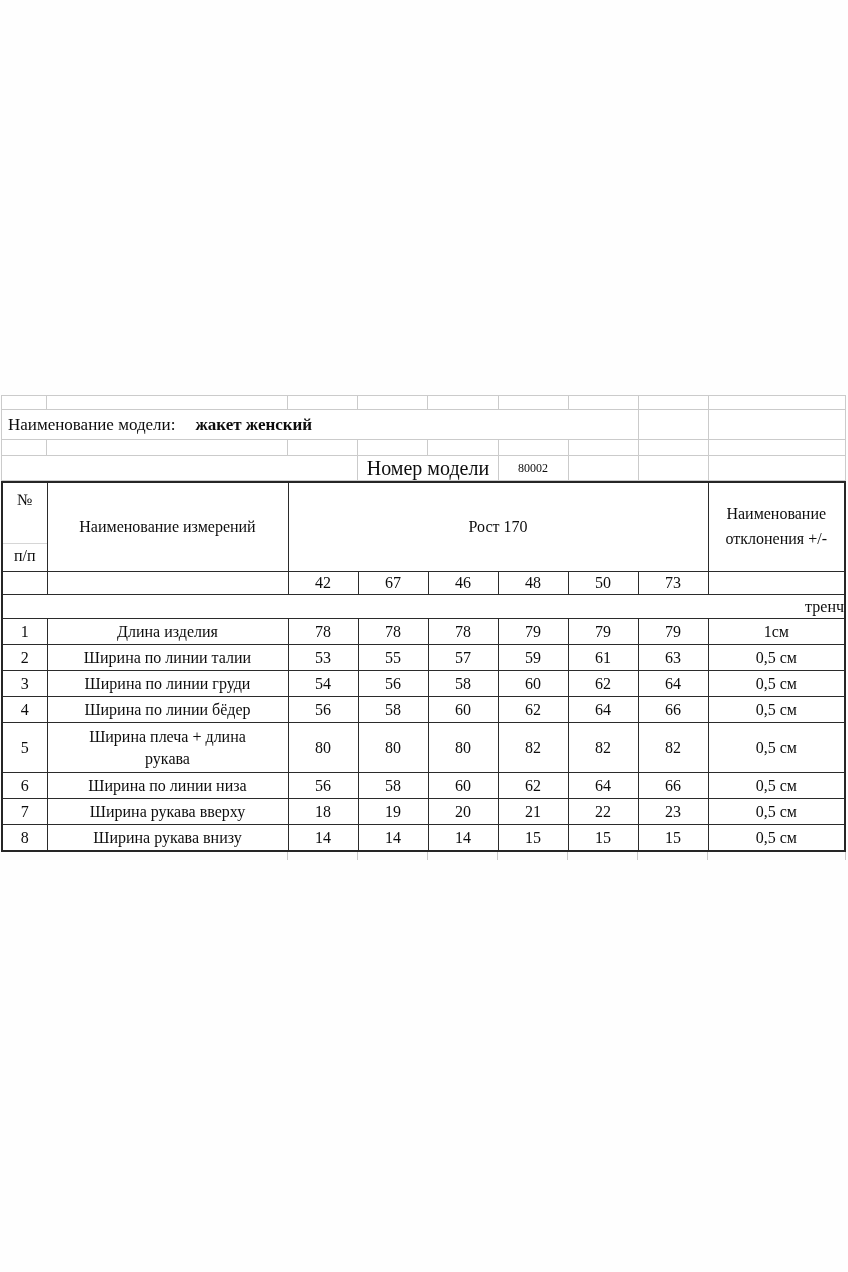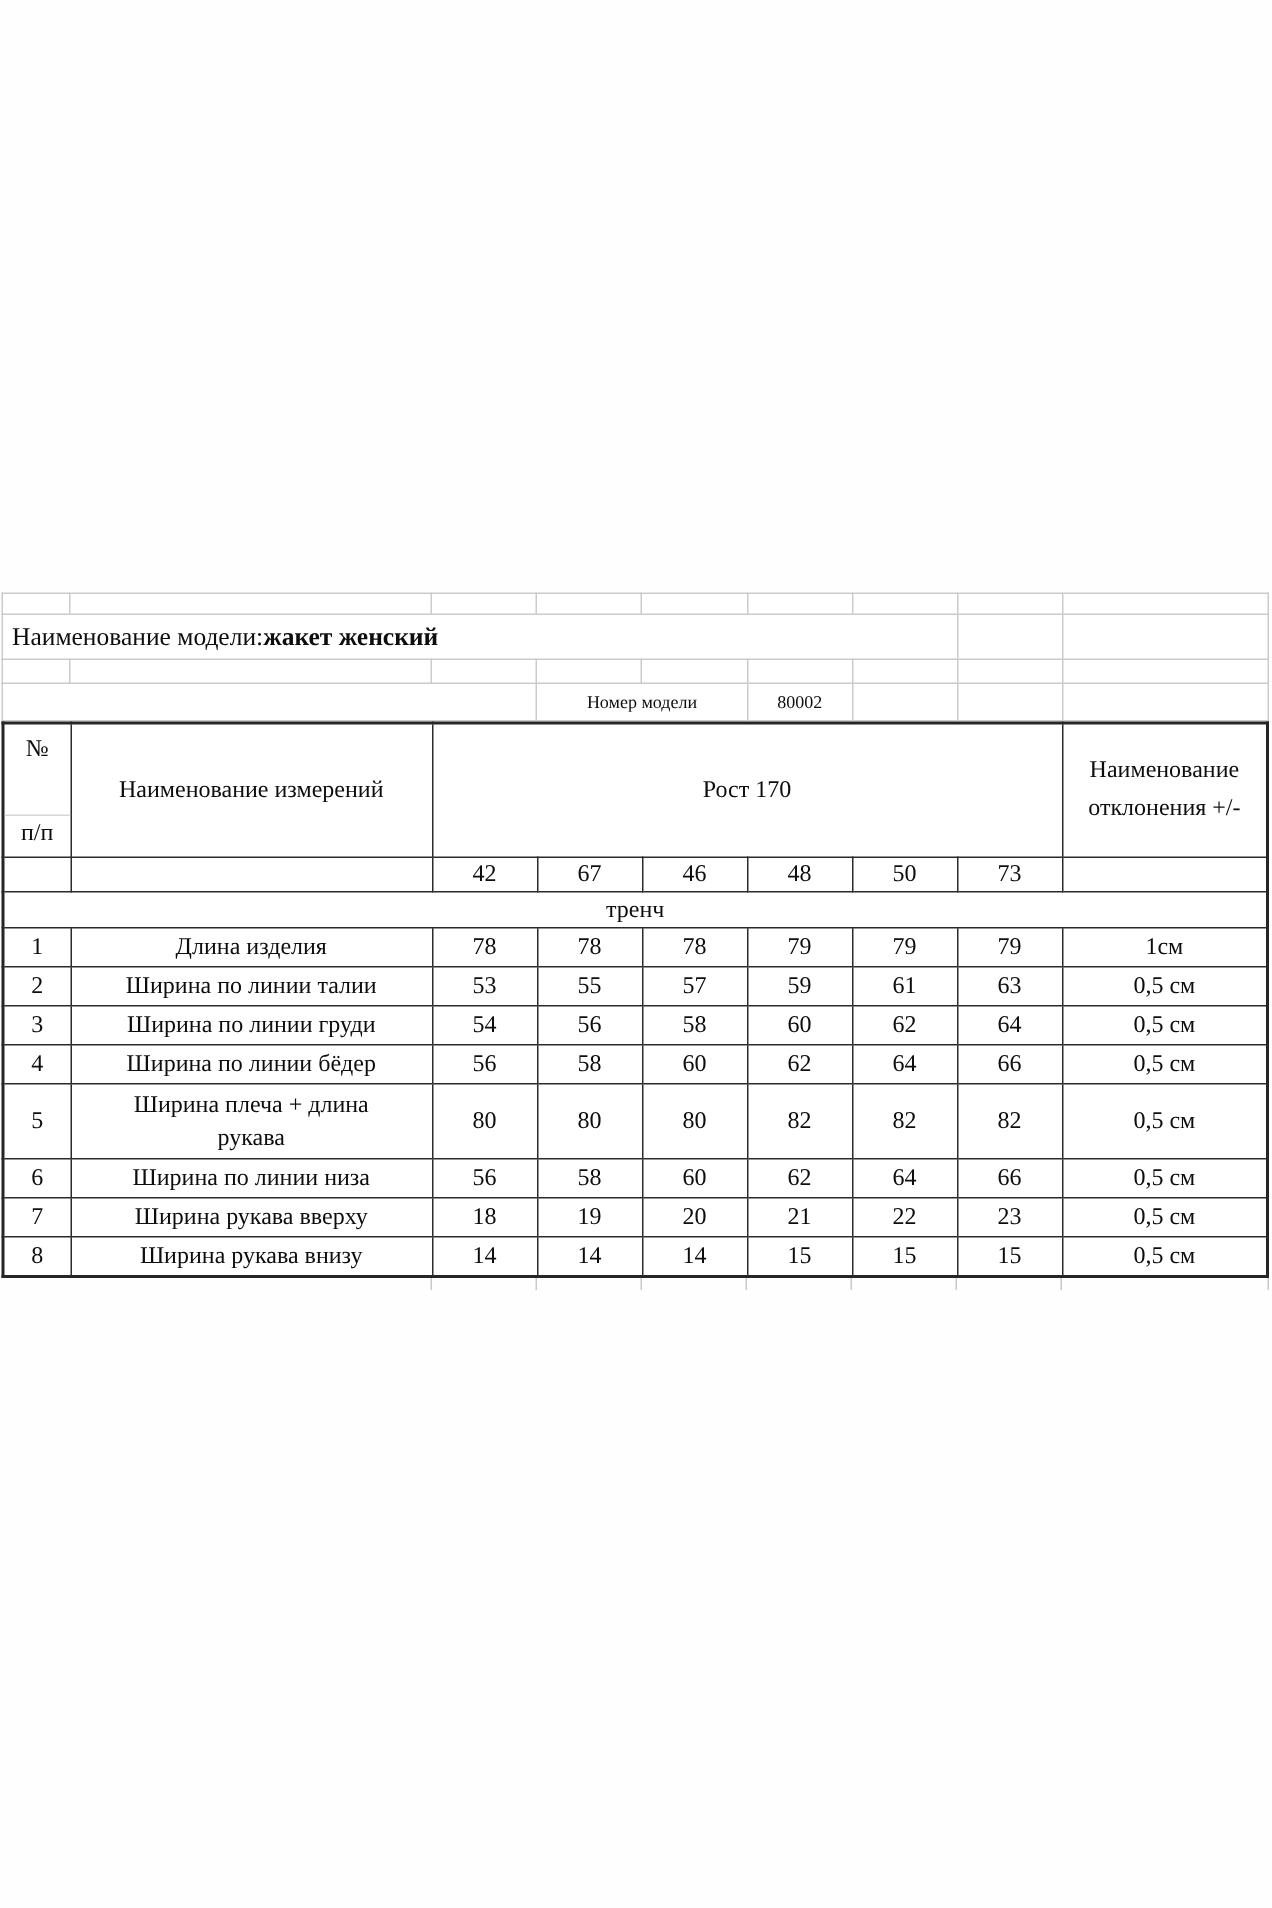--- a/index.html
+++ b/index.html
@@ -15,30 +15,30 @@
 
   
   .sheet-top td{border:1px solid #cbcbcb;background:#fff;}
   .sheet-top .rA td{height:21px;}
   .sheet-top .rB td{height:13px;}
   .sheet-top .rC td{height:29px;}
   .sheet-top .rD td{height:15px;}
   .sheet-top .rE td{height:24px;}
   .title-cell{font-weight:bold;font-size:17px;text-align:center;}
   .model-cell{font-size:17px;text-align:left;padding-left:6px;white-space:nowrap;}
-  .model-cell b{margin-left:0;}
-  .numlabel-cell{font-size:12px;text-align:center;white-space:nowrap;}
+  .model-cell b{margin-left:20px;}
+  .numlabel-cell{font-size:20px;text-align:center;white-space:nowrap;}
   .numval-cell{font-size:12px;font-weight:normal;text-align:center;white-space:nowrap;}
 
   
   .sheet-main{border:2px solid #262626;}
   .sheet-main td{border:1.5px solid #2b2b2b;background:#fff;font-size:16px;text-align:center;}
   .sheet-main .hdr1 td{height:88px;}
   .sheet-main .sizes td{height:22px;}
-  .sheet-main .section td{height:23px;}
+  .sheet-main .section td{height:23px;text-align:right;}
   .sheet-main tbody td{height:25px;}
   .no-cell{position:relative;height:88px;display:flex;flex-direction:column;
            justify-content:space-between;align-items:center;padding:8px 0 6px 0;box-sizing:border-box;}
   .no-divider{position:absolute;left:0;right:0;top:60px;height:1px;background:#d6d6d6;}
   .dev-hdr{line-height:1.55;padding:0 8px;}
   .wrap{display:inline-block;max-width:185px;line-height:1.35;padding:3px 0;}
 
   
   .grid-stubs{position:relative;height:9px;width:848px;}
   .grid-stubs i{position:absolute;top:0;height:8px;width:1px;background:#c9c9c9;}

